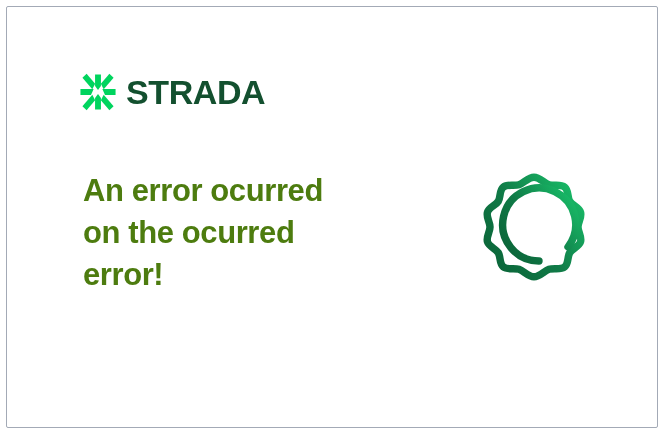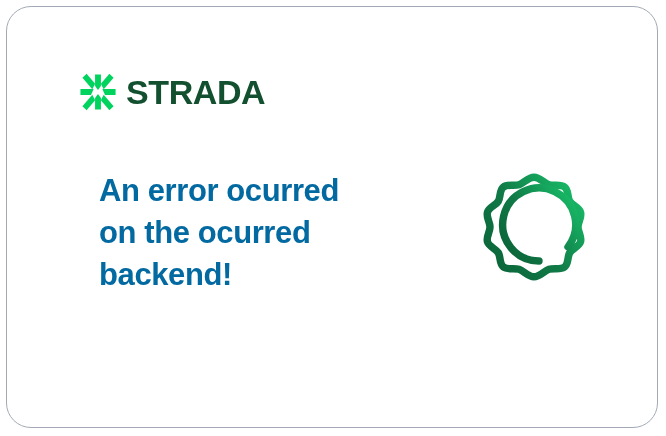--- a/index.html
+++ b/index.html
@@ -17,21 +17,21 @@
   
   .error-card {
     position: absolute;
     left: 6px;
     top: 6px;
     width: 652px;
     height: 422px;
     box-sizing: border-box;
     background: #ffffff;
     border: 1px solid #a3aab6;
-    border-radius: 25px;
+    border-radius: 2px;
   }
 
   
   .brand {
     position: absolute;
     left: 72px;
     top: 66px;
     display: flex;
     align-items: center;
     gap: 9px;
@@ -48,28 +48,28 @@
     letter-spacing: -0.4px;
     color: #13502f;
     line-height: 1;
     white-space: nowrap;
     font-family: "Liberation Sans", sans-serif;
   }
 
   
   .message {
     position: absolute;
-    left: 92px;
+    left: 76px;
     top: 163px;
     width: 300px;
     font-size: 31px;
     font-weight: 700;
     line-height: 42px;
     letter-spacing: -0.4px;
-    color: #0369a1;
+    color: #4d7c0f;
     font-family: "Liberation Sans", sans-serif;
   }
 
   
   .gear-art {
     position: absolute;
     left: 444px;
     top: 136px;
     width: 166px;
     height: 168px;
@@ -102,21 +102,21 @@
           <path d="M36.4 35.0 L32.0 39.1 L23.0 28.8 L26.0 23.0 Z"></path>
         </g>
       </svg>
     </span>
     <span class="brand-word">STRADA</span>
   </div>
 
   <div class="message">
     <div>An error ocurred</div>
     <div>on the ocurred</div>
-    <div>backend!</div>
+    <div>error!</div>
   </div>
 
   <div class="gear-art">
     <svg viewBox="0 0 200 200" xmlns="http://www.w3.org/2000/svg" aria-hidden="true">
       <defs>
         <linearGradient id="gearGrad" x1="0.05" y1="0.85" x2="0.95" y2="0.15">
           <stop offset="0%" stop-color="#0b6639"></stop>
           <stop offset="45%" stop-color="#107a47"></stop>
           <stop offset="100%" stop-color="#18b866"></stop>
         </linearGradient>

